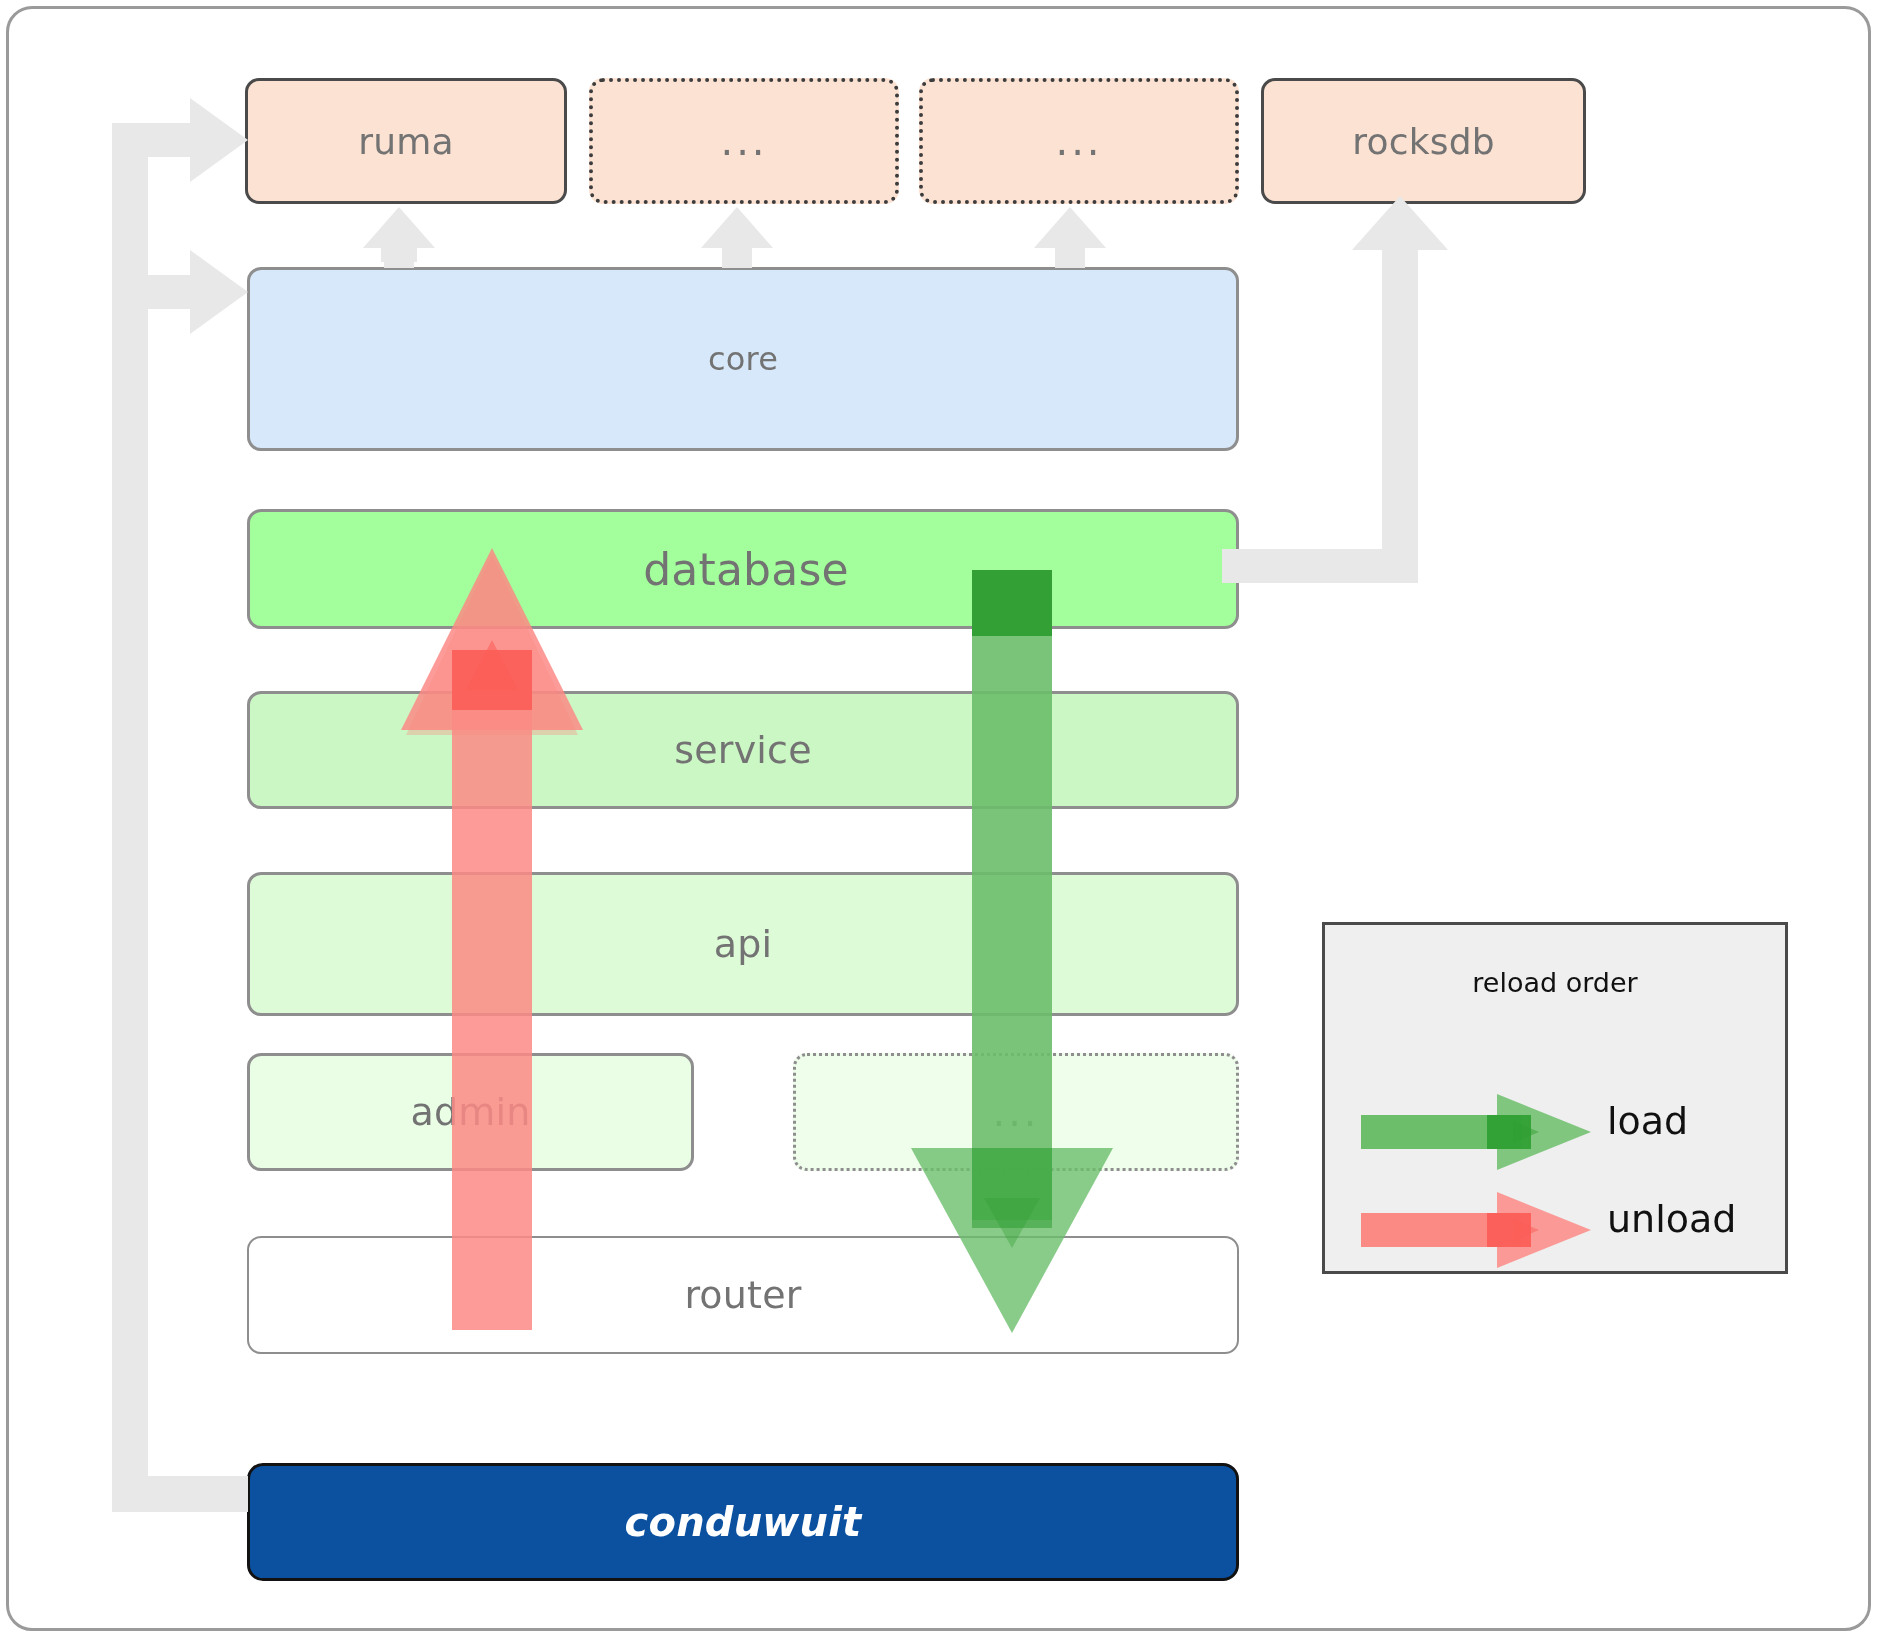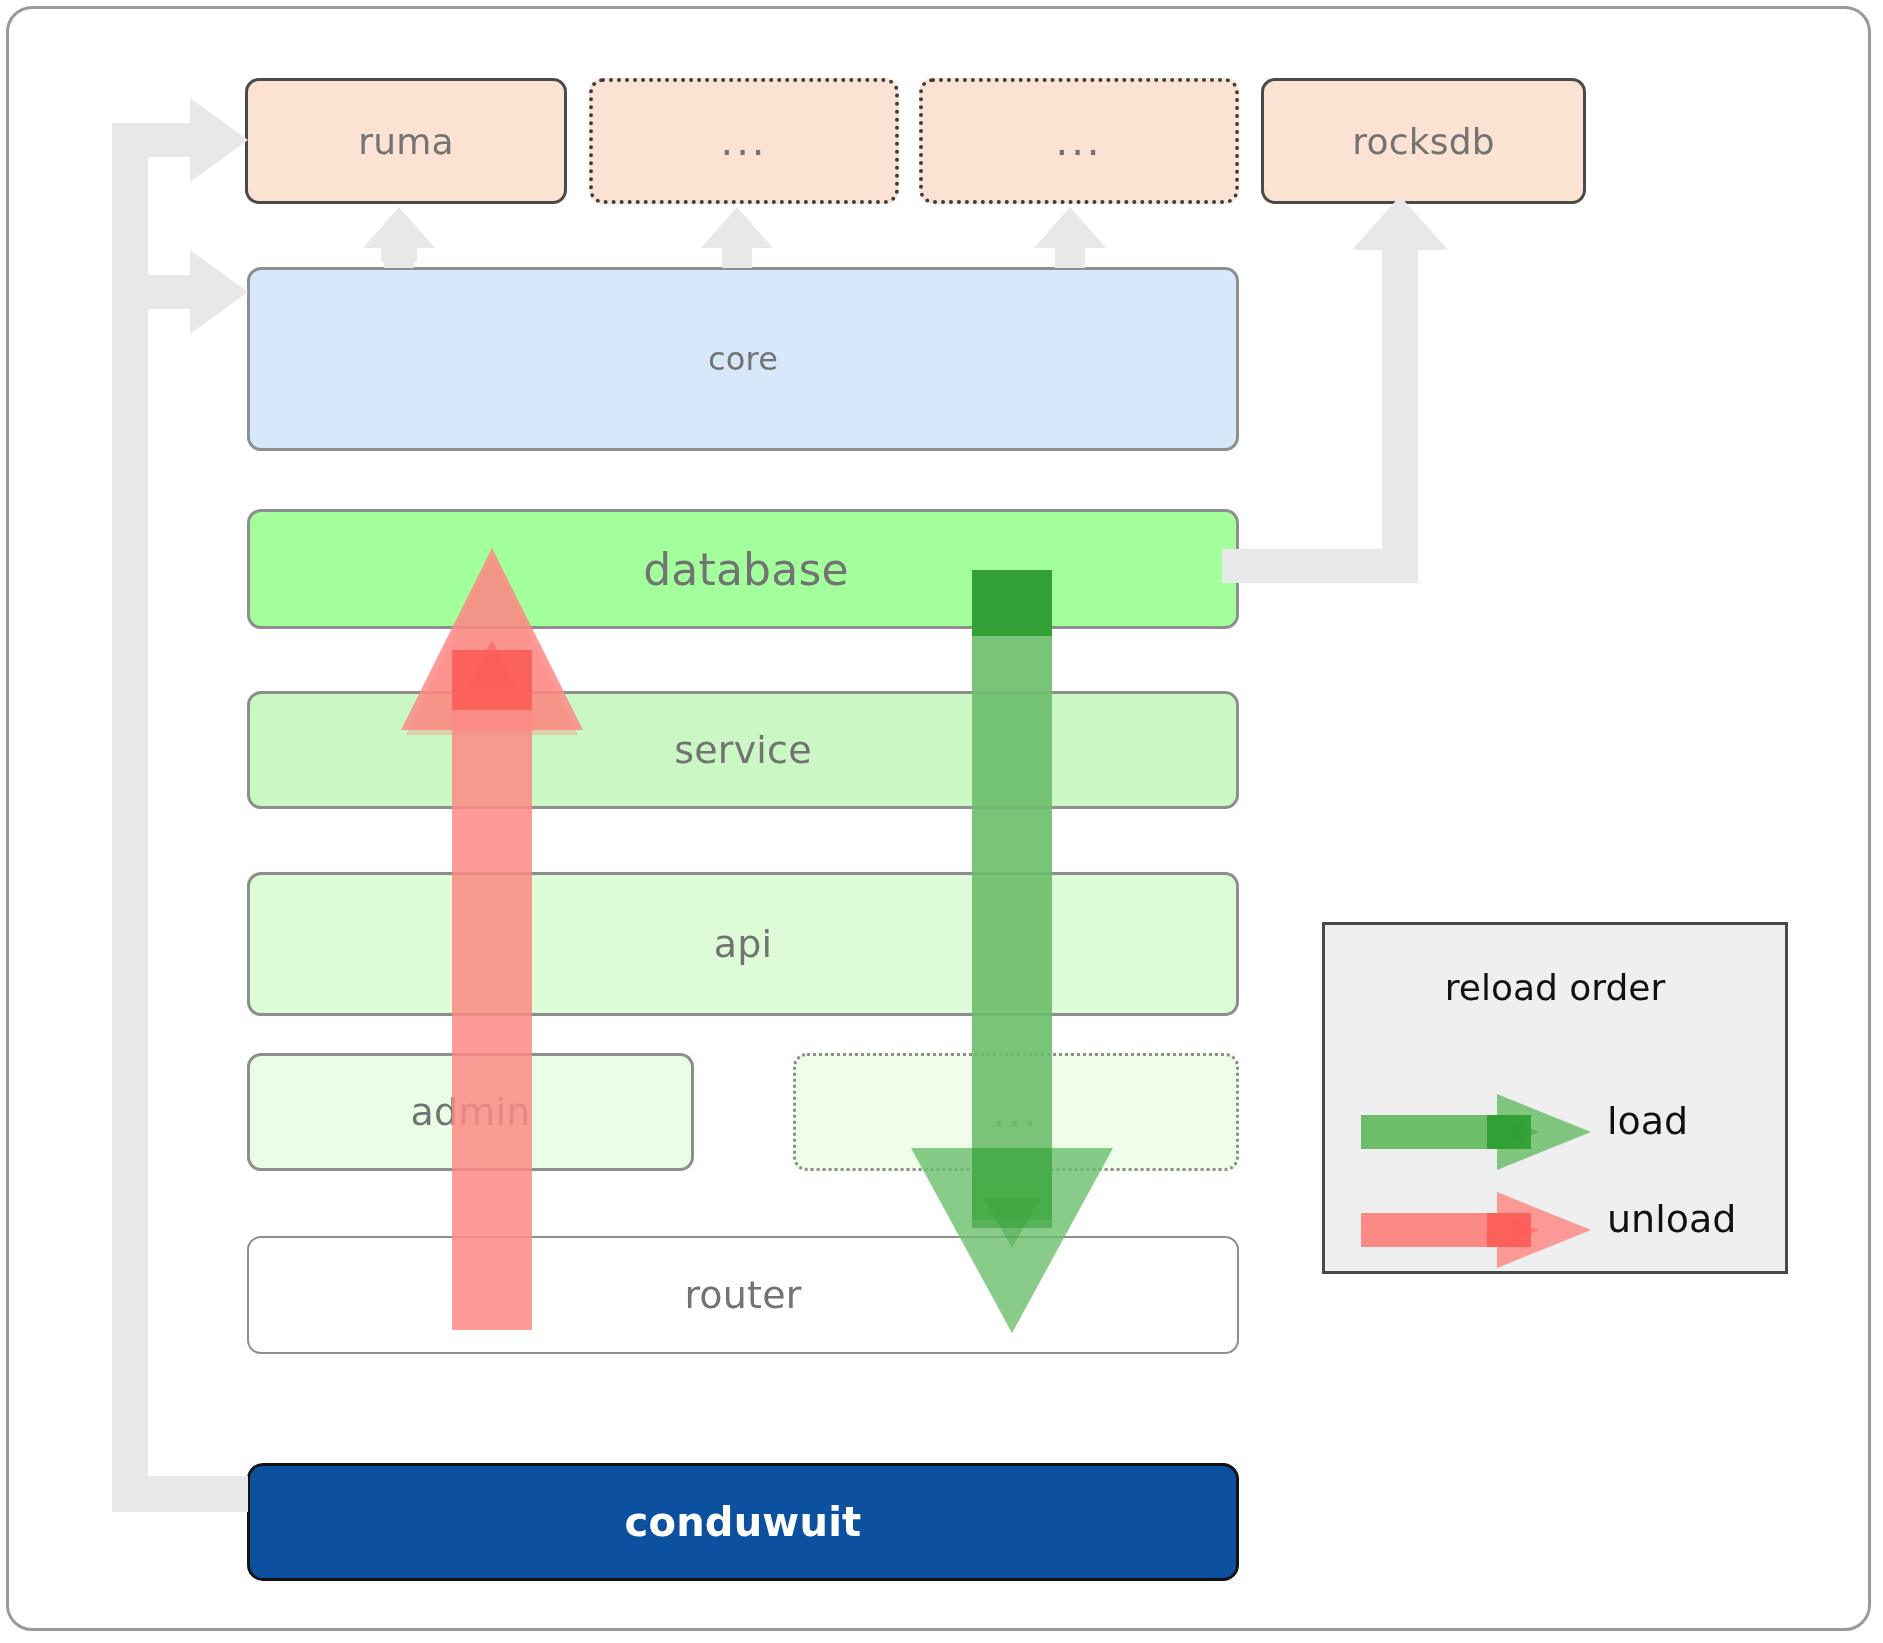--- a/index.html
+++ b/index.html
@@ -22,37 +22,37 @@
   .dep.dotted{border-style:dotted;border-width:4px;border-color:#3d3d3d;}
 
   
   .core{background:#D6E8FA;border:3px solid #8e8e8e;font-size:32px;}
   .database{background:#A2FF9B;border:3px solid #8e8e8e;font-size:44px;padding-left:6px;}
   .service{background:#CBF7C4;border:3px solid #8e8e8e;font-size:38px;}
   .api{background:#DEFBD8;border:3px solid #8e8e8e;font-size:38px;}
   .admin{background:#EAFDE5;border:3px solid #8e8e8e;font-size:38px;}
   .dots-lo{background:#EFFDEB;border:3px dotted #8e8e8e;font-size:38px;}
   .router{background:#ffffff;border:2px solid #8e8e8e;font-size:38px;}
-  .conduwuit{background:#0B51A0;border:3px solid #121212;font-size:40px;color:#ffffff;font-weight:bold;border-radius:16px;}
+  .conduwuit{background:#0B51A0;border:3px solid #121212;font-size:40px;color:#ffffff;font-weight:bold;border-radius:16px;font-style:italic;}
 
   .ellipsis{font-size:40px;letter-spacing:3px;line-height:0.6;}
 
   
   svg.overlay{position:absolute;left:0;top:0;width:1883px;height:1643px;pointer-events:none;}
   #connectors{z-index:2;}
   #bigarrows{z-index:5;}
 
   
   #legend{
     position:absolute;left:1322px;top:922px;width:466px;height:352px;
     background:#EFEFEF;border:3px solid #4a4a4a;box-sizing:border-box;
   }
   #legend .title{
     position:absolute;left:0;right:0;top:42px;text-align:center;
-    font-size:36px;color:#111;
+    font-size:27px;color:#111;
   }
   #legend .row{position:absolute;left:0;width:100%;height:80px;}
   #legend .row.load{top:166px;}
   #legend .row.unload{top:264px;}
   #legend .row .key{position:absolute;left:36px;top:0;width:230px;height:80px;}
   #legend .row .txt{position:absolute;left:282px;top:8px;font-size:38px;color:#111;}
 </style>
 </head>
 <body>
 

